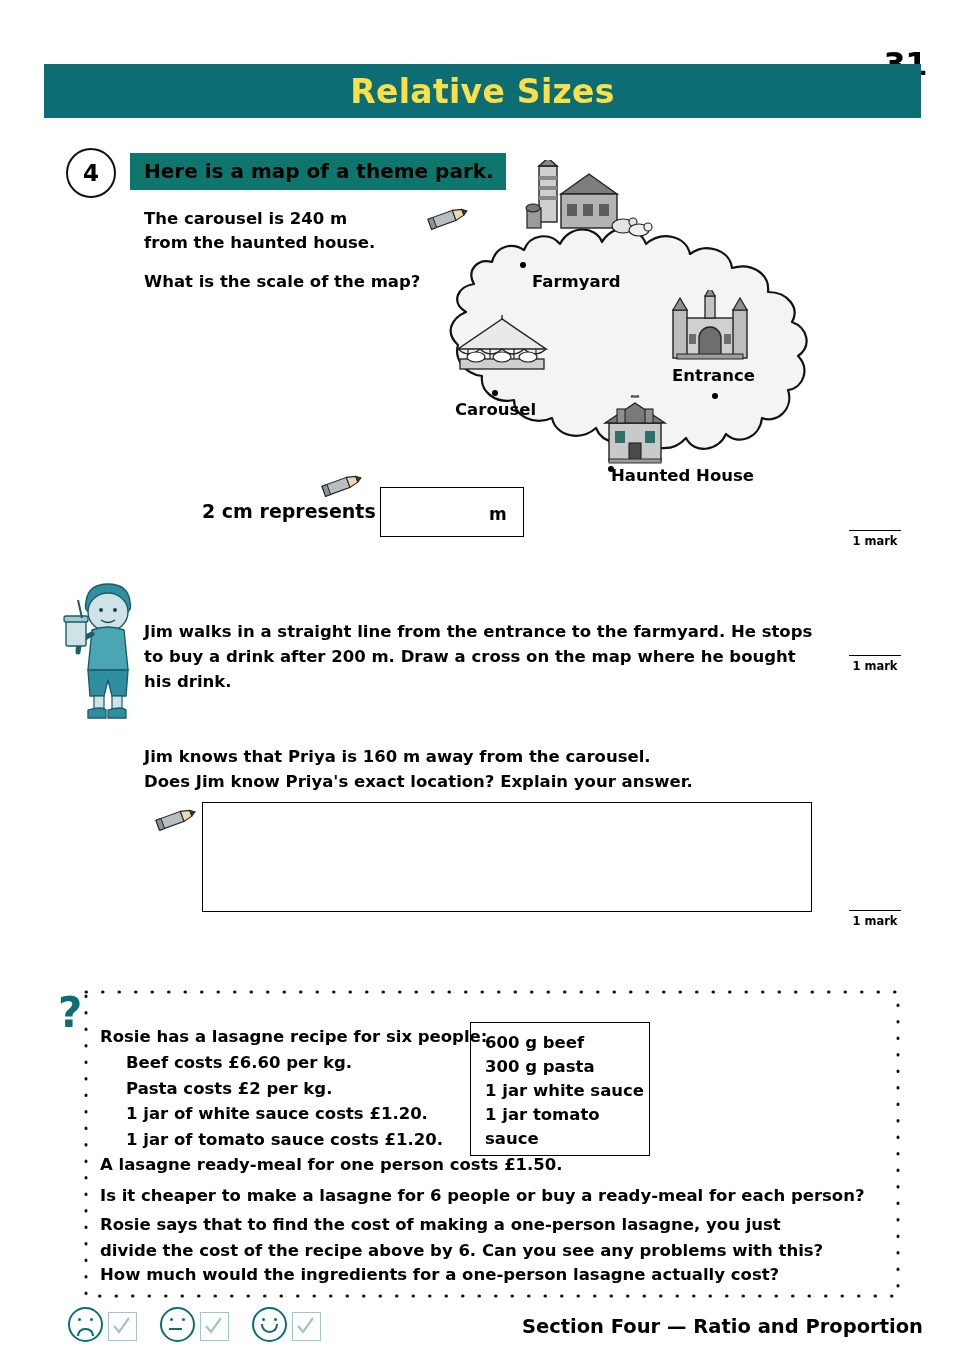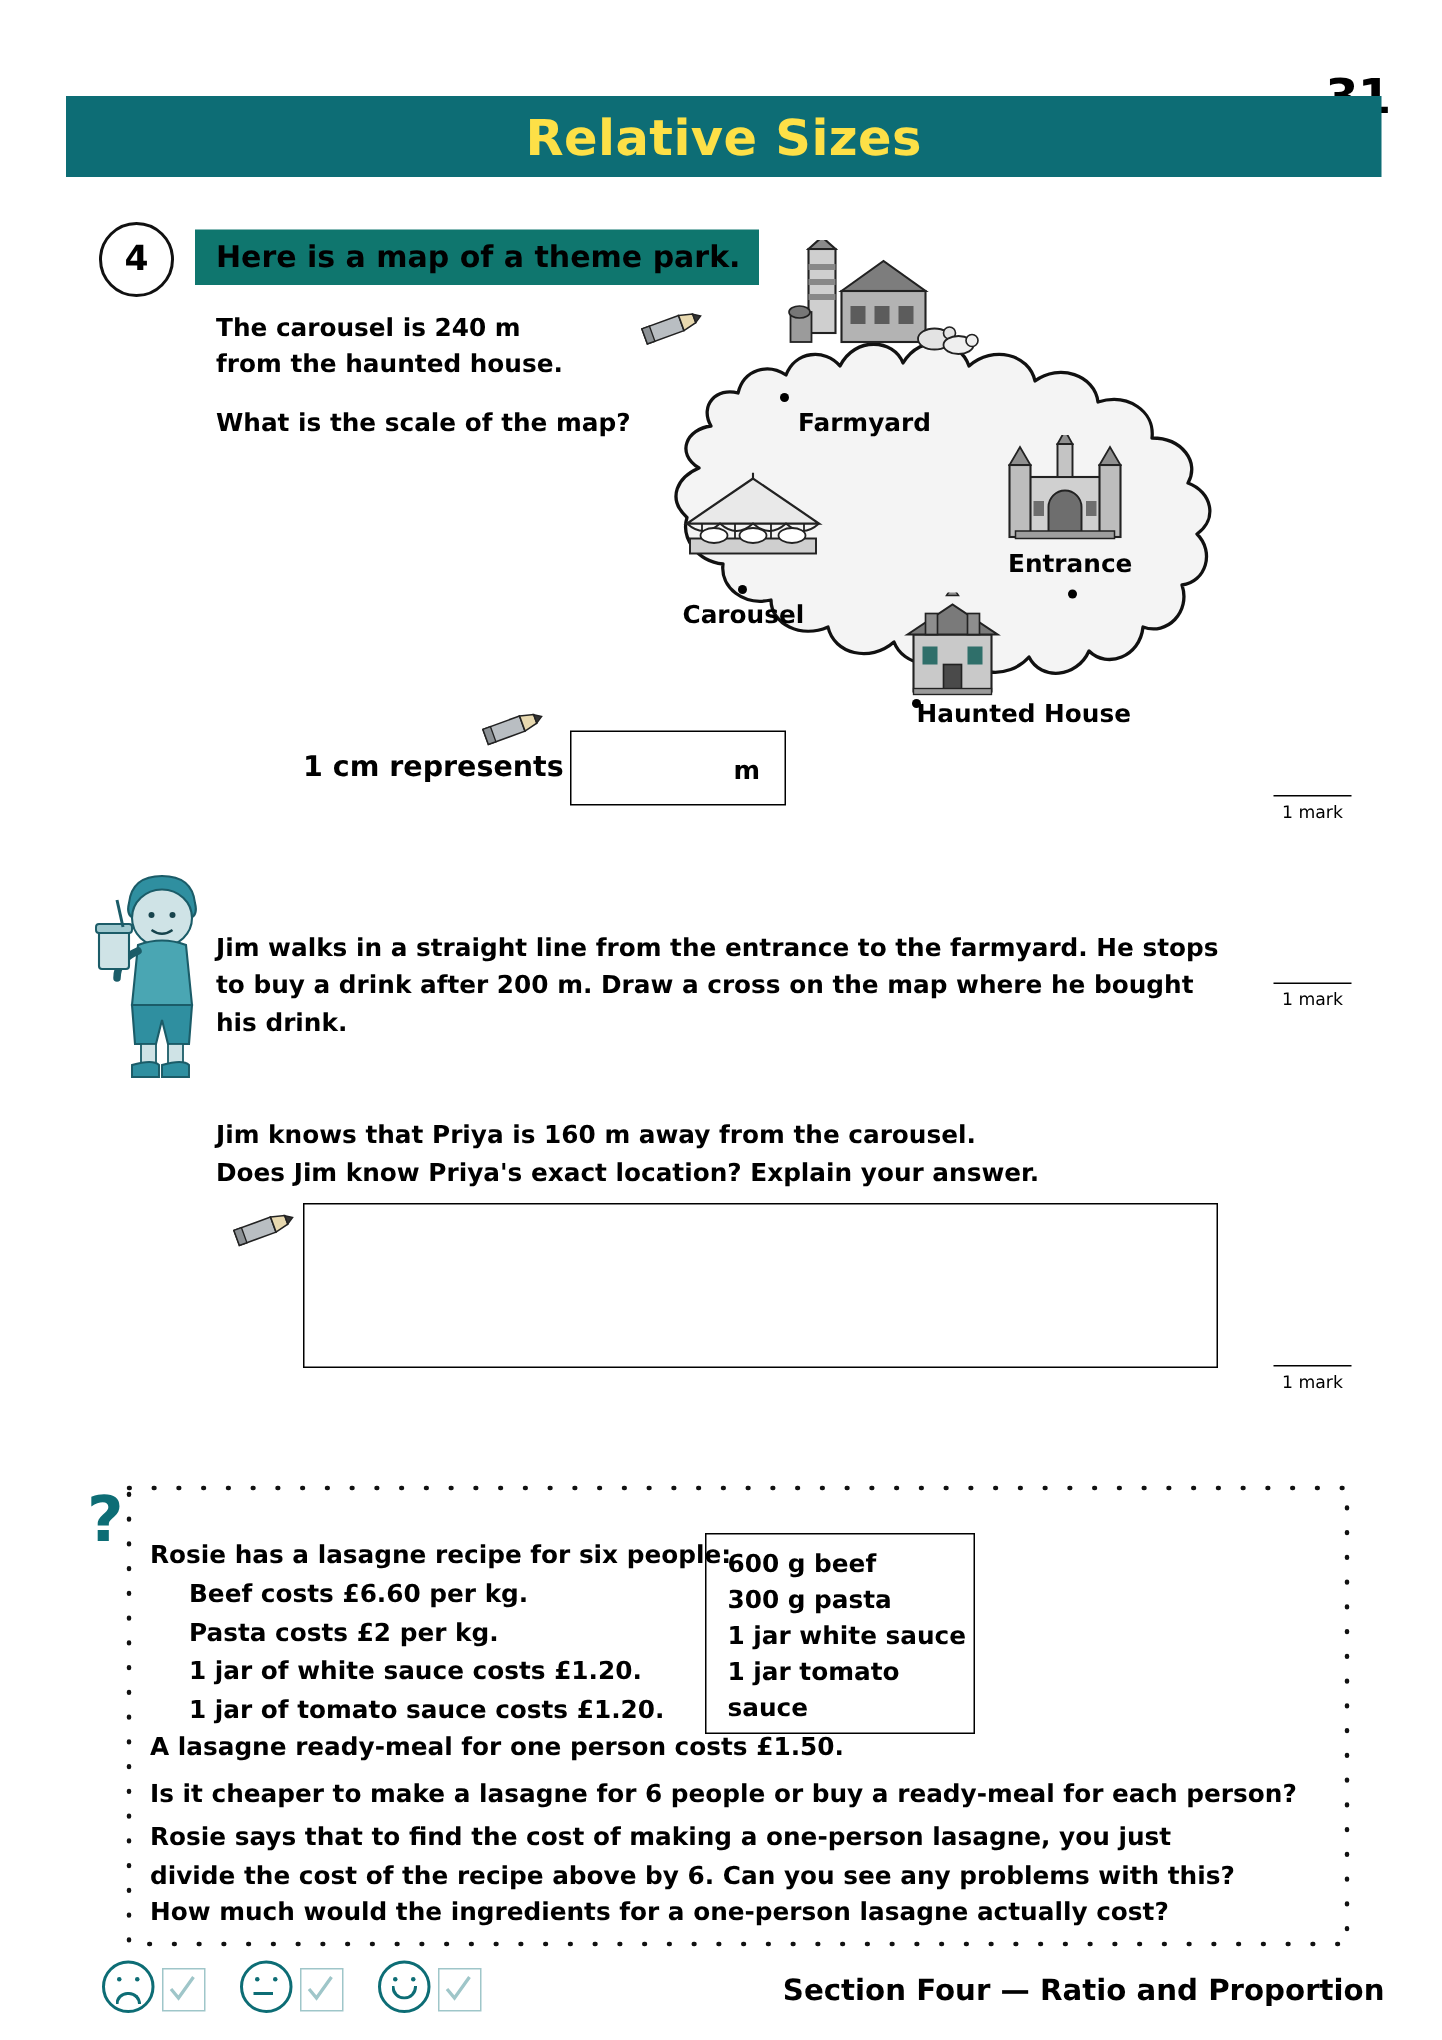--- a/index.html
+++ b/index.html
@@ -142,21 +142,21 @@
     width: 64px;
     text-align: center;
   }
   .mark-rule {
     border-top: 1.6px solid #000;
     width: 52px;
     margin: 0 auto 3px auto;
   }
   .mark-label {
     font-size: 11.5px;
-    font-weight: normal;
+    font-weight: bold;
   }
 
   
   .part-text {
     position: absolute;
     font-size: 16.5px;
     font-weight: bold;
     line-height: 1.5;
   }
 
@@ -376,21 +376,21 @@
   </div>
 
   <svg class="pencil" style="left:318px; top:472px;" viewBox="0 0 60 34">
     <g transform="rotate(-20 30 17)">
       <polygon points="6,10 40,10 40,24 6,24" fill="#b9bec2" stroke="#222" stroke-width="1.4"></polygon>
       <polygon points="40,10 52,13 52,21 40,24" fill="#e8d9b0" stroke="#222" stroke-width="1.4"></polygon>
       <polygon points="52,13 58,17 52,21" fill="#333" stroke="#222" stroke-width="1.2"></polygon>
       <rect x="6" y="10" width="7" height="14" fill="#8d9296" stroke="#222" stroke-width="1.2"></rect>
     </g>
   </svg>
-  <div class="scale-line">1 cm represents</div>
+  <div class="scale-line">2 cm represents</div>
   <div class="answer-box" style="left:380px; top:487px; width:142px; height:48px;"></div>
   <div class="box-unit" style="left:489px; top:504px;">m</div>
 
   <div class="mark-wrap" style="left:843px; top:530px;">
     <div class="mark-rule"></div>
     <div class="mark-label">1 mark</div>
   </div>
 
   <svg style="position:absolute; left:52px; top:570px;" width="110" height="160" viewBox="0 0 110 160">
 

